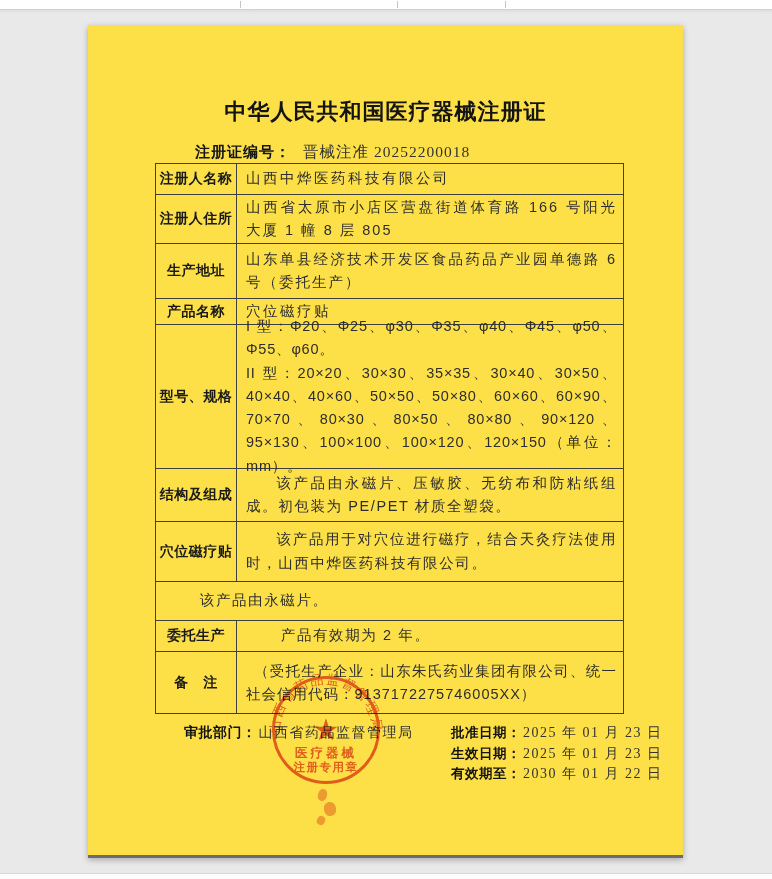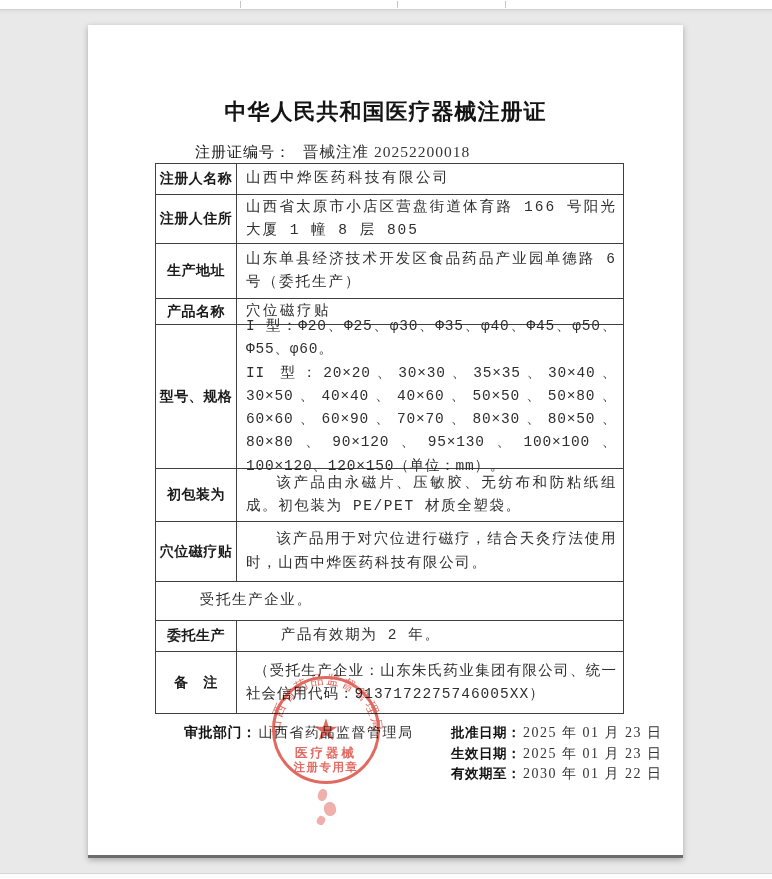--- a/index.html
+++ b/index.html
@@ -5,39 +5,39 @@
   html,body{margin:0;padding:0;background:#e9e9ea;}
   #screen{position:relative;width:772px;height:879px;overflow:hidden;background:#e9e9ea;
           font-family:"Liberation Sans",sans-serif;}
   
   .top-strip{position:absolute;left:0;top:0;width:772px;height:9px;background:#ffffff;
              border-bottom:1px solid #d2d2d2;}
   .tick{position:absolute;top:1px;width:1px;height:7px;background:#c6c6c6;}
   .strip-shadow{position:absolute;left:0;top:10px;width:772px;height:4px;
                 background:linear-gradient(#dedede,#e9e9ea);}
   
-  .paper{position:absolute;left:88px;top:25px;width:595px;height:830px;background:#ffffff;
+  .paper{position:absolute;left:88px;top:25px;width:595px;height:830px;background:#fde047;
          box-shadow:0 2px 6px rgba(0,0,0,0.28);border-bottom:3px solid #6d6b6d;}
   .doc-title{position:absolute;top:72px;left:0;width:100%;text-align:center;
              font-weight:bold;font-size:22px;letter-spacing:1px;color:#141414;}
   .certline{position:absolute;top:117px;left:107px;font-size:15px;color:#161616;white-space:nowrap;}
-  .certline .lab{font-weight:normal;letter-spacing:1px;text-align:center;}
+  .certline .lab{font-weight:bold;letter-spacing:1px;text-align:center;}
   .certline .val{font-family:"Liberation Serif",serif;font-weight:normal;font-size:15.5px;
                  letter-spacing:1px;color:#333;margin-left:12px;}
   
   .cert-table{position:absolute;left:67px;top:138px;width:467px;border:1px solid #3f3f3f;
               background:transparent;}
   .trow{display:flex;border-top:1px solid #3f3f3f;box-sizing:border-box;}
   .trow:first-child{border-top:none;}
   .tlabel{flex:0 0 81px;width:81px;border-right:1px solid #3f3f3f;display:flex;
           align-items:center;justify-content:center;text-align:center;
           font-weight:bold;font-size:14px;color:#1a1a1a;letter-spacing:0.5px;padding:0 2px;
           box-sizing:border-box;}
   .tvalue{flex:1;min-width:0;padding:2px 6px 2px 9px;display:flex;flex-direction:column;
-          justify-content:center;font-family:Liberation Mono, monospace;font-size:14.5px;
+          justify-content:center;font-family:Liberation Sans, sans-serif;font-size:14.5px;
           color:#2e2e2e;box-sizing:border-box;}
   .tvalue p{margin:0;line-height:23.3px;text-align:justify;word-break:normal;}
   .r1{height:30px}.r2{height:49px}.r3{height:55px}.r4{height:26px}.r5{height:144px}
   .r6{height:53px}.r7{height:60px}.r8{height:39px}.r9{height:31px}.r10{height:62px}
   .r1 .tvalue,.r4 .tvalue{letter-spacing:2.5px}
   .r2 .tvalue,.r3 .tvalue{letter-spacing:2px}
   .r5 .tvalue{letter-spacing:0.8px}
   .r6 .tvalue,.r7 .tvalue{letter-spacing:1.6px}
   .r8 .tvalue,.r9 .tvalue{letter-spacing:1.6px}
   .r10 .tvalue{letter-spacing:1px}
@@ -110,34 +110,34 @@
           </div>
         </div>
         <div class="trow r5">
           <div class="tlabel">型号、规格</div>
           <div class="tvalue">
             <p>I 型：Φ20、Φ25、φ30、Φ35、φ40、Φ45、φ50、Φ55、φ60。</p>
             <p>II 型：20×20、30×30、35×35、30×40、30×50、40×40、40×60、50×50、50×80、60×60、60×90、70×70、80×30、80×50、80×80、90×120、95×130、100×100、100×120、120×150（单位：mm）。</p>
           </div>
         </div>
         <div class="trow r6">
-          <div class="tlabel">初包装为</div>
+          <div class="tlabel">结构及组成</div>
           <div class="tvalue">
             <p>该产品由永磁片、压敏胶、无纺布和防粘纸组成。初包装为 PE/PET 材质全塑袋。</p>
           </div>
         </div>
         <div class="trow r7">
           <div class="tlabel">穴位磁疗贴</div>
           <div class="tvalue">
             <p>该产品用于对穴位进行磁疗，结合天灸疗法使用时，山西中烨医药科技有限公司。</p>
           </div>
         </div>
         <div class="trow r8">
           <div class="tvalue">
-            <p>受托生产企业。</p>
+            <p>该产品由永磁片。</p>
           </div>
         </div>
         <div class="trow r9">
           <div class="tlabel">委托生产</div>
           <div class="tvalue">
             <p>产品有效期为 2 年。</p>
           </div>
         </div>
         <div class="trow r10">
           <div class="tlabel">备　注</div>

